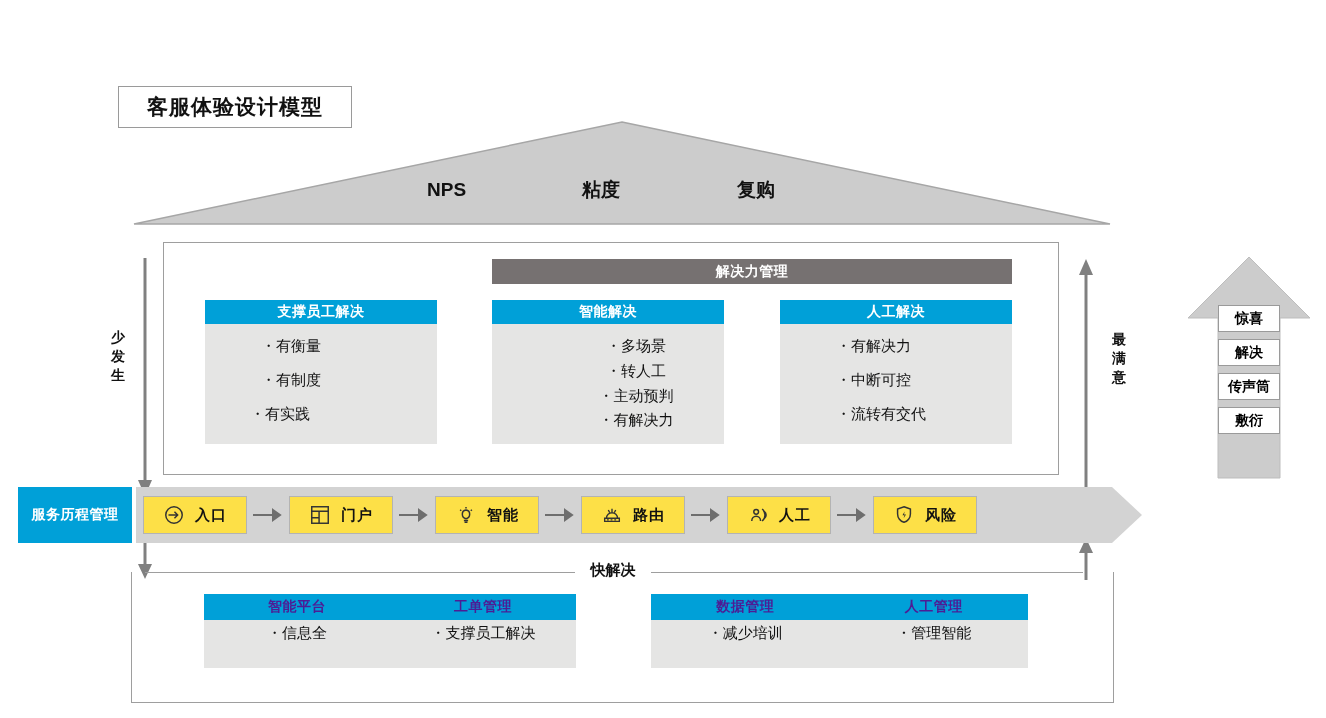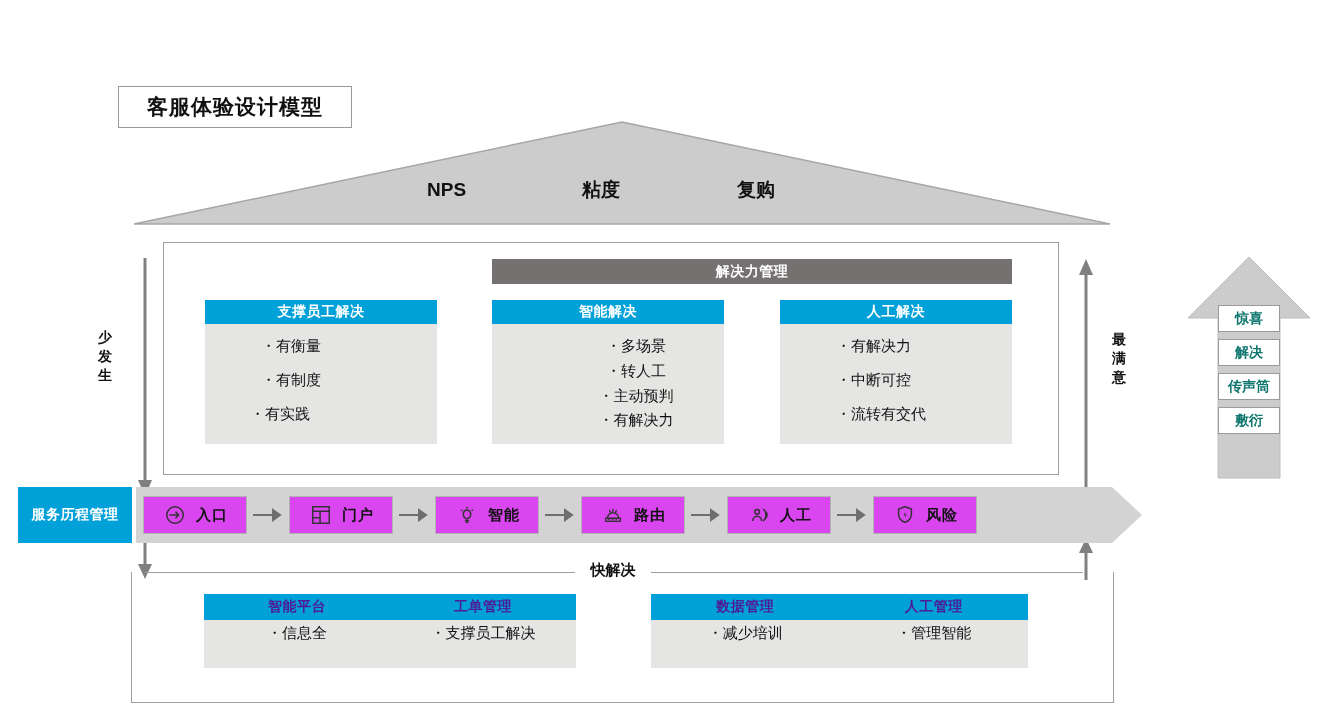--- a/index.html
+++ b/index.html
@@ -139,21 +139,21 @@
   
   .vtext {
     position: absolute;
     font-size: 14px;
     font-weight: bold;
     color: #111111;
     width: 18px;
     line-height: 1.35;
     text-align: center;
   }
-  .vtext.left  { left: 96px; top: 328px; }
+  .vtext.left  { left: 109px; top: 328px; }
   .vtext.right { left: 1110px; top: 330px; }
 
   
   .arrow-down-left {
     position: absolute;
     left: 138px;
     top: 258px;
     width: 14px;
     height: 240px;
   }
@@ -210,28 +210,28 @@
     left: 143px;
     top: 495px;
     width: 970px;
     height: 40px;
     display: flex;
     align-items: center;
   }
   .step {
     height: 38px;
     min-width: 104px;
-    background: #d946ef;
+    background: #fde047;
     border: 1px solid #b3b3b3;
     box-sizing: border-box;
     display: flex;
     align-items: center;
-    justify-content: flex-end;
+    justify-content: center;
     gap: 10px;
-    padding: 0 18px;
+    padding: 0 6px;
   }
   .step-label {
     font-size: 15px;
     font-weight: bold;
     color: #111111;
     white-space: nowrap;
     letter-spacing: 1px;
   }
   .step-icon { display: flex; align-items: center; }
   .step-sep {
@@ -338,21 +338,21 @@
   .side-label {
     height: 27px;
     border: 1px solid #9a9a9a;
     background: #ffffff;
     box-sizing: border-box;
     display: flex;
     align-items: center;
     justify-content: center;
     font-size: 14px;
     font-weight: bold;
-    color: #0f766e;
+    color: #000000;
     margin-bottom: 7px;
   }
   .side-label:last-child { margin-bottom: 0; }
 </style>
 </head>
 <body>
 
 <div id="stage">
 
   <div class="title-box">客服体验设计模型</div>

